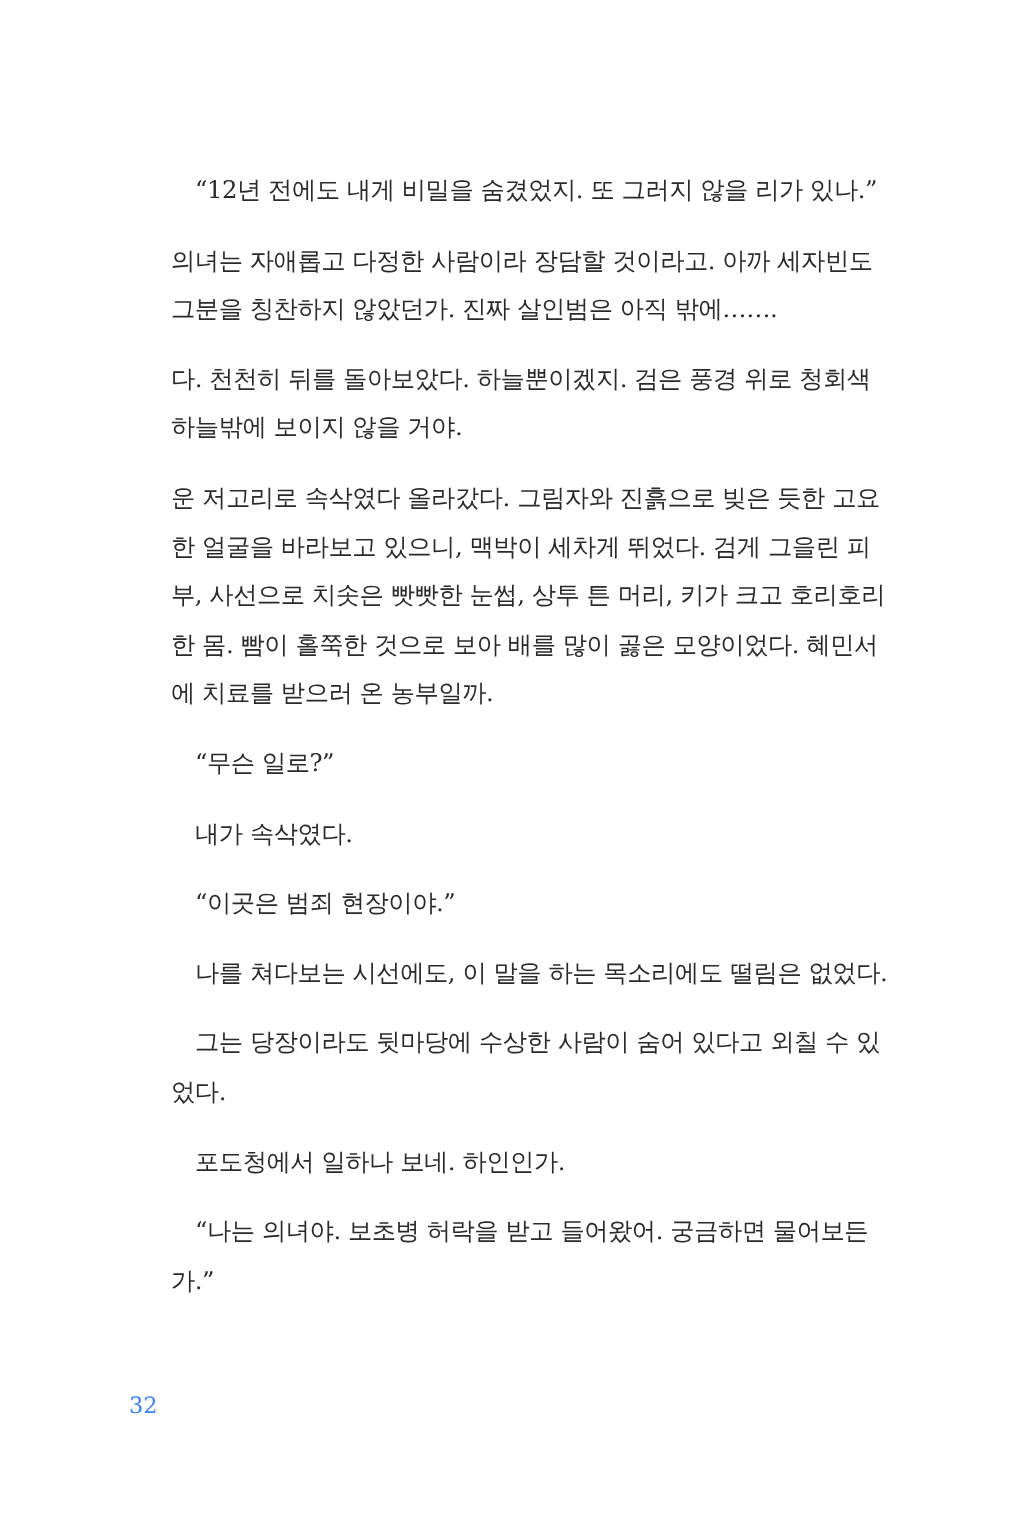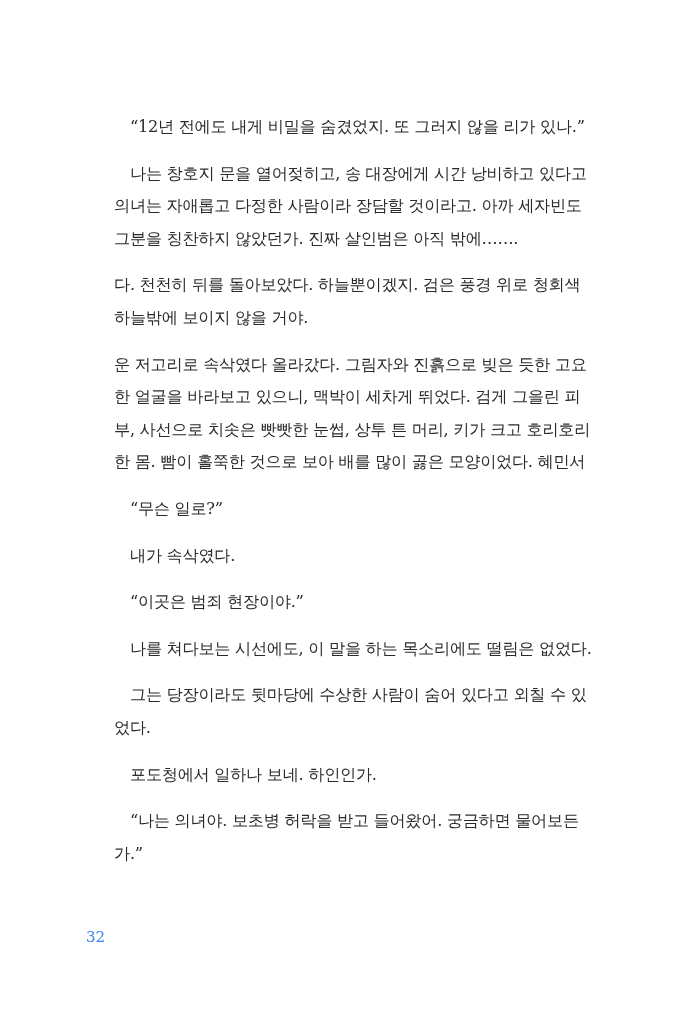--- a/index.html
+++ b/index.html
@@ -52,35 +52,35 @@
 </head>
 <body>
 
 <div class="page">
 
   <p class="para">
     <span class="line last" style="padding-left:16px">“12년 전에도 내게 비밀을 숨겼었지. 또 그러지 않을 리가 있나.”</span>
   </p>
 
   <p class="para">
-    <span class="line" style="padding-left:16px">나는 창호지 문을 열어젖히고, 송 대장에게 시간 낭비하고 있다고</span>
     <span class="line">의녀는 자애롭고 다정한 사람이라 장담할 것이라고. 아까 세자빈도</span>
     <span class="line last">그분을 칭찬하지 않았던가. 진짜 살인범은 아직 밖에…….</span>
   </p>
 
   <p class="para">
     <span class="line">다. 천천히 뒤를 돌아보았다. 하늘뿐이겠지. 검은 풍경 위로 청회색</span>
     <span class="line last">하늘밖에 보이지 않을 거야.</span>
   </p>
 
   <p class="para">
     <span class="line">운 저고리로 속삭였다 올라갔다. 그림자와 진흙으로 빚은 듯한 고요</span>
     <span class="line">한 얼굴을 바라보고 있으니, 맥박이 세차게 뛰었다. 검게 그을린 피</span>
     <span class="line">부, 사선으로 치솟은 빳빳한 눈썹, 상투 튼 머리, 키가 크고 호리호리</span>
     <span class="line">한 몸. 빰이 홀쭉한 것으로 보아 배를 많이 곯은 모양이었다. 혜민서</span>
+    <span class="line last">에 치료를 받으러 온 농부일까.</span>
   </p>
 
   <p class="para">
     <span class="line last" style="padding-left:16px">“무슨 일로?”</span>
   </p>
 
   <p class="para">
     <span class="line last" style="padding-left:16px">내가 속삭였다.</span>
   </p>
 

